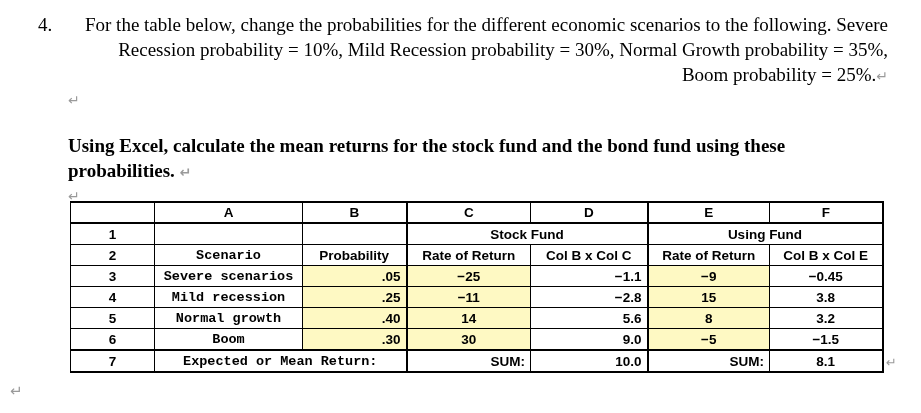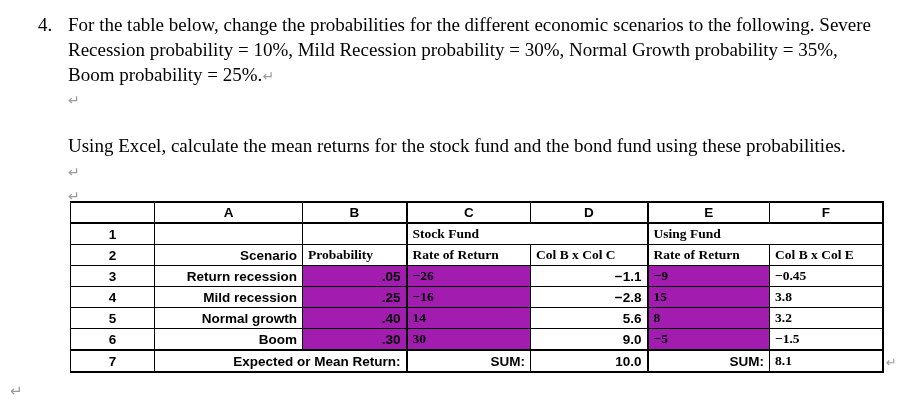--- a/index.html
+++ b/index.html
@@ -31,25 +31,27 @@
     width: 30px;
     flex: 0 0 30px;
     font-size: 19px;
     line-height: 25px;
     font-family: "Liberation Serif", serif;
   }
   .q-body {
     flex: 1 1 auto;
     font-size: 19px;
     line-height: 25px;
+    text-align: right;
   }
   .q-para {
     font-size: 19px;
     line-height: 25px;
     margin: 0;
+    font-weight: bold;
   }
   .q-para-2 {
     margin-top: 22px;
     margin-left: 30px;
     width: 790px;
   }
   .pilcrow {
     color: #9a9a9a;
     font-family: "DejaVu Sans", sans-serif;
     font-size: 14px;
@@ -123,25 +125,25 @@
     background: #ffffff;
   }
   tr.letters td.letter-f {
     border-right: 2px solid #000000;
   }
 
   td.rownum {
     text-align: center;
     border-left: 2px solid #000000;
   }
-  td.left  { text-align: right; }
+  td.left  { text-align: center; font-family: Liberation Mono, monospace; }
   td.right { text-align: right; }
-  td.center{ text-align: left; font-family: Liberation Serif, serif; }
-
-  .shade { background: #a21caf; }
+  td.center{ text-align: center; }
+
+  .shade { background: #fef9c3; }
 
   
   .thick-left  { border-left: 2px solid #000000 !important; }
   .thick-right { border-right: 2px solid #000000 !important; }
   .thick-top   { border-top: 2px solid #000000 !important; }
   .thick-bottom{ border-bottom: 2px solid #000000 !important; }
 
   tr.last-row td { border-bottom: 2px solid #000000; }
 </style>
 </head>
@@ -193,33 +195,33 @@
         <td class="left">Scenario</td>
         <td class="center">Probability</td>
         <td class="center thick-left">Rate of Return</td>
         <td class="center">Col B x Col C</td>
         <td class="center thick-left">Rate of Return</td>
         <td class="center thick-right">Col B x Col E</td>
       </tr>
 
       <tr>
         <td class="rownum">3</td>
-        <td class="left">Return recession</td>
+        <td class="left">Severe scenarios</td>
         <td class="right shade">.05</td>
-        <td class="center shade thick-left">−26</td>
+        <td class="center shade thick-left">−25</td>
         <td class="right">−1.1</td>
         <td class="center shade thick-left">−9</td>
         <td class="center thick-right">−0.45</td>
       </tr>
 
       <tr>
         <td class="rownum">4</td>
         <td class="left">Mild recession</td>
         <td class="right shade">.25</td>
-        <td class="center shade thick-left">−16</td>
+        <td class="center shade thick-left">−11</td>
         <td class="right">−2.8</td>
         <td class="center shade thick-left">15</td>
         <td class="center thick-right">3.8</td>
       </tr>
 
       <tr>
         <td class="rownum">5</td>
         <td class="left">Normal growth</td>
         <td class="right shade">.40</td>
         <td class="center shade thick-left">14</td>

